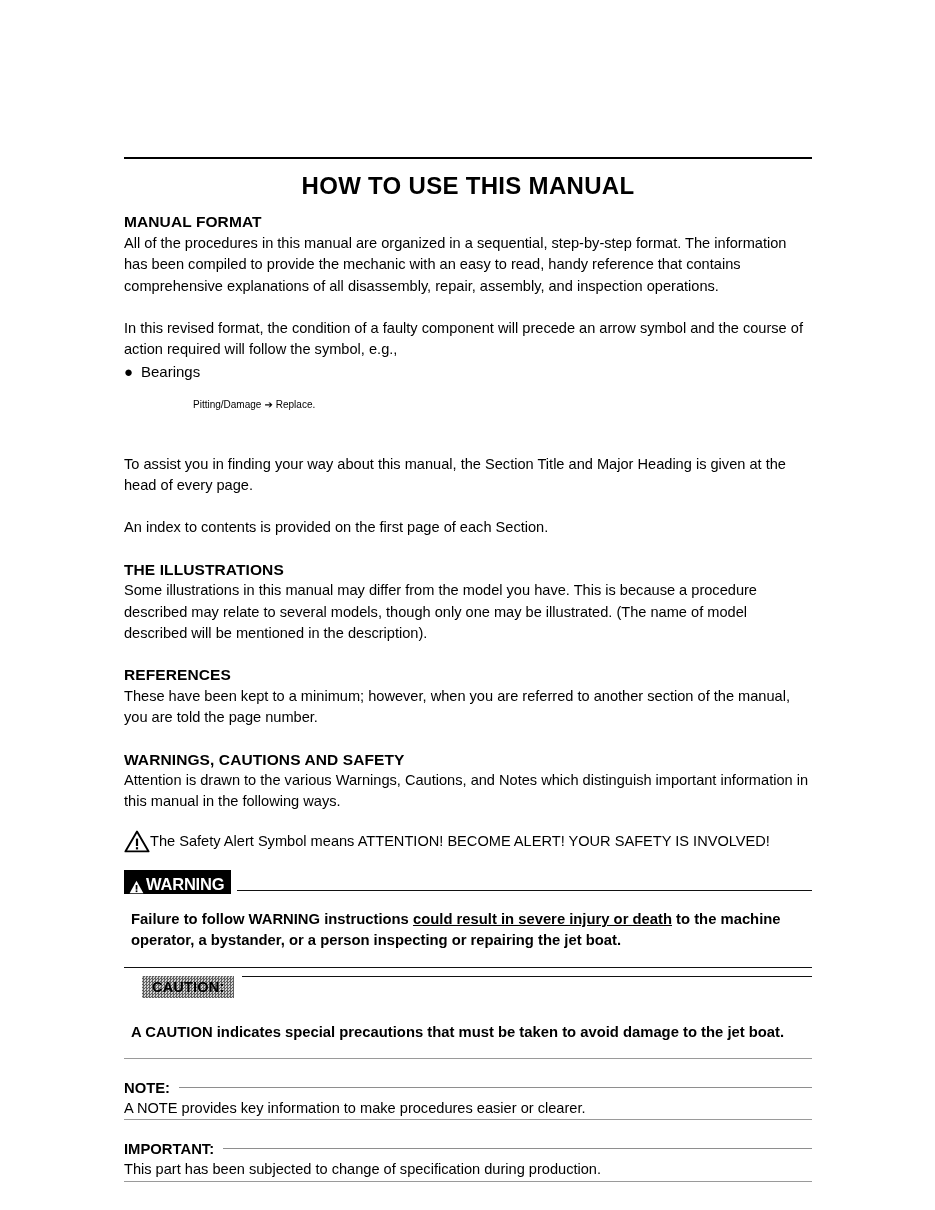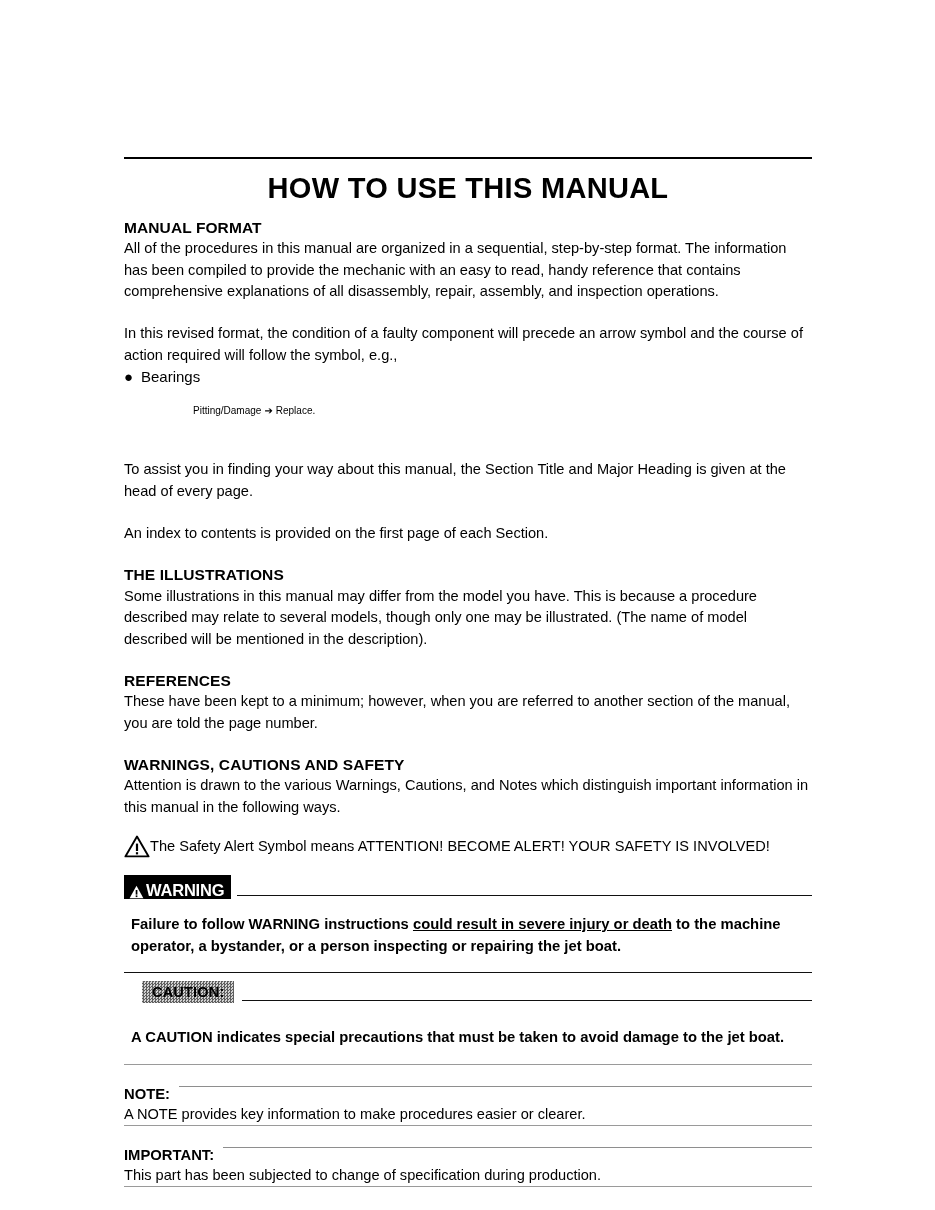--- a/index.html
+++ b/index.html
@@ -43,21 +43,21 @@
   }
   .rule-gray {
     width: 100%;
     height: 0;
     border-top: 1.4px solid #9a9a9a;
   }
 
   
   .doc-title {
     text-align: center;
-    font-size: 29px;
+    font-size: 24px;
     font-weight: bold;
     letter-spacing: 0.3px;
     margin: 0 0 13px 0;
     line-height: 1.1;
   }
   h2.section-head {
     font-size: 15.5px;
     font-weight: bold;
     margin: 0 0 1px 0;
     letter-spacing: 0.1px;
@@ -140,21 +140,21 @@
     font-size: 14.8px;
     font-weight: bold;
     line-height: 21.5px;
     margin: 7px;
   }
   .u { text-decoration: underline; }
 
   
   .caution-head {
     display: flex;
-    align-items: flex-end;
+    align-items: flex-start;
     height: 22px;
     padding-left: 18px;
   }
   .caution-badge {
     background:
       repeating-conic-gradient(#5f5f5f 0% 25%, #d2d2d2 0% 50%) 0 0 / 3px 3px;
     color: #000;
     display: flex;
     align-items: center;
     padding: 0 10px;
@@ -171,21 +171,21 @@
     flex: 1 1 auto;
     display: flex;
     align-items: flex-end;
     padding-bottom: 2px;
     padding-left: 8px;
   }
 
   
   .label-rule-row {
     display: flex;
-    align-items: flex-start;
+    align-items: center;
     gap: 9px;
   }
   .inline-label {
     font-size: 14.8px;
     font-weight: bold;
     line-height: 1.2;
     white-space: nowrap;
   }
   .label-rule {
     flex: 1 1 auto;

